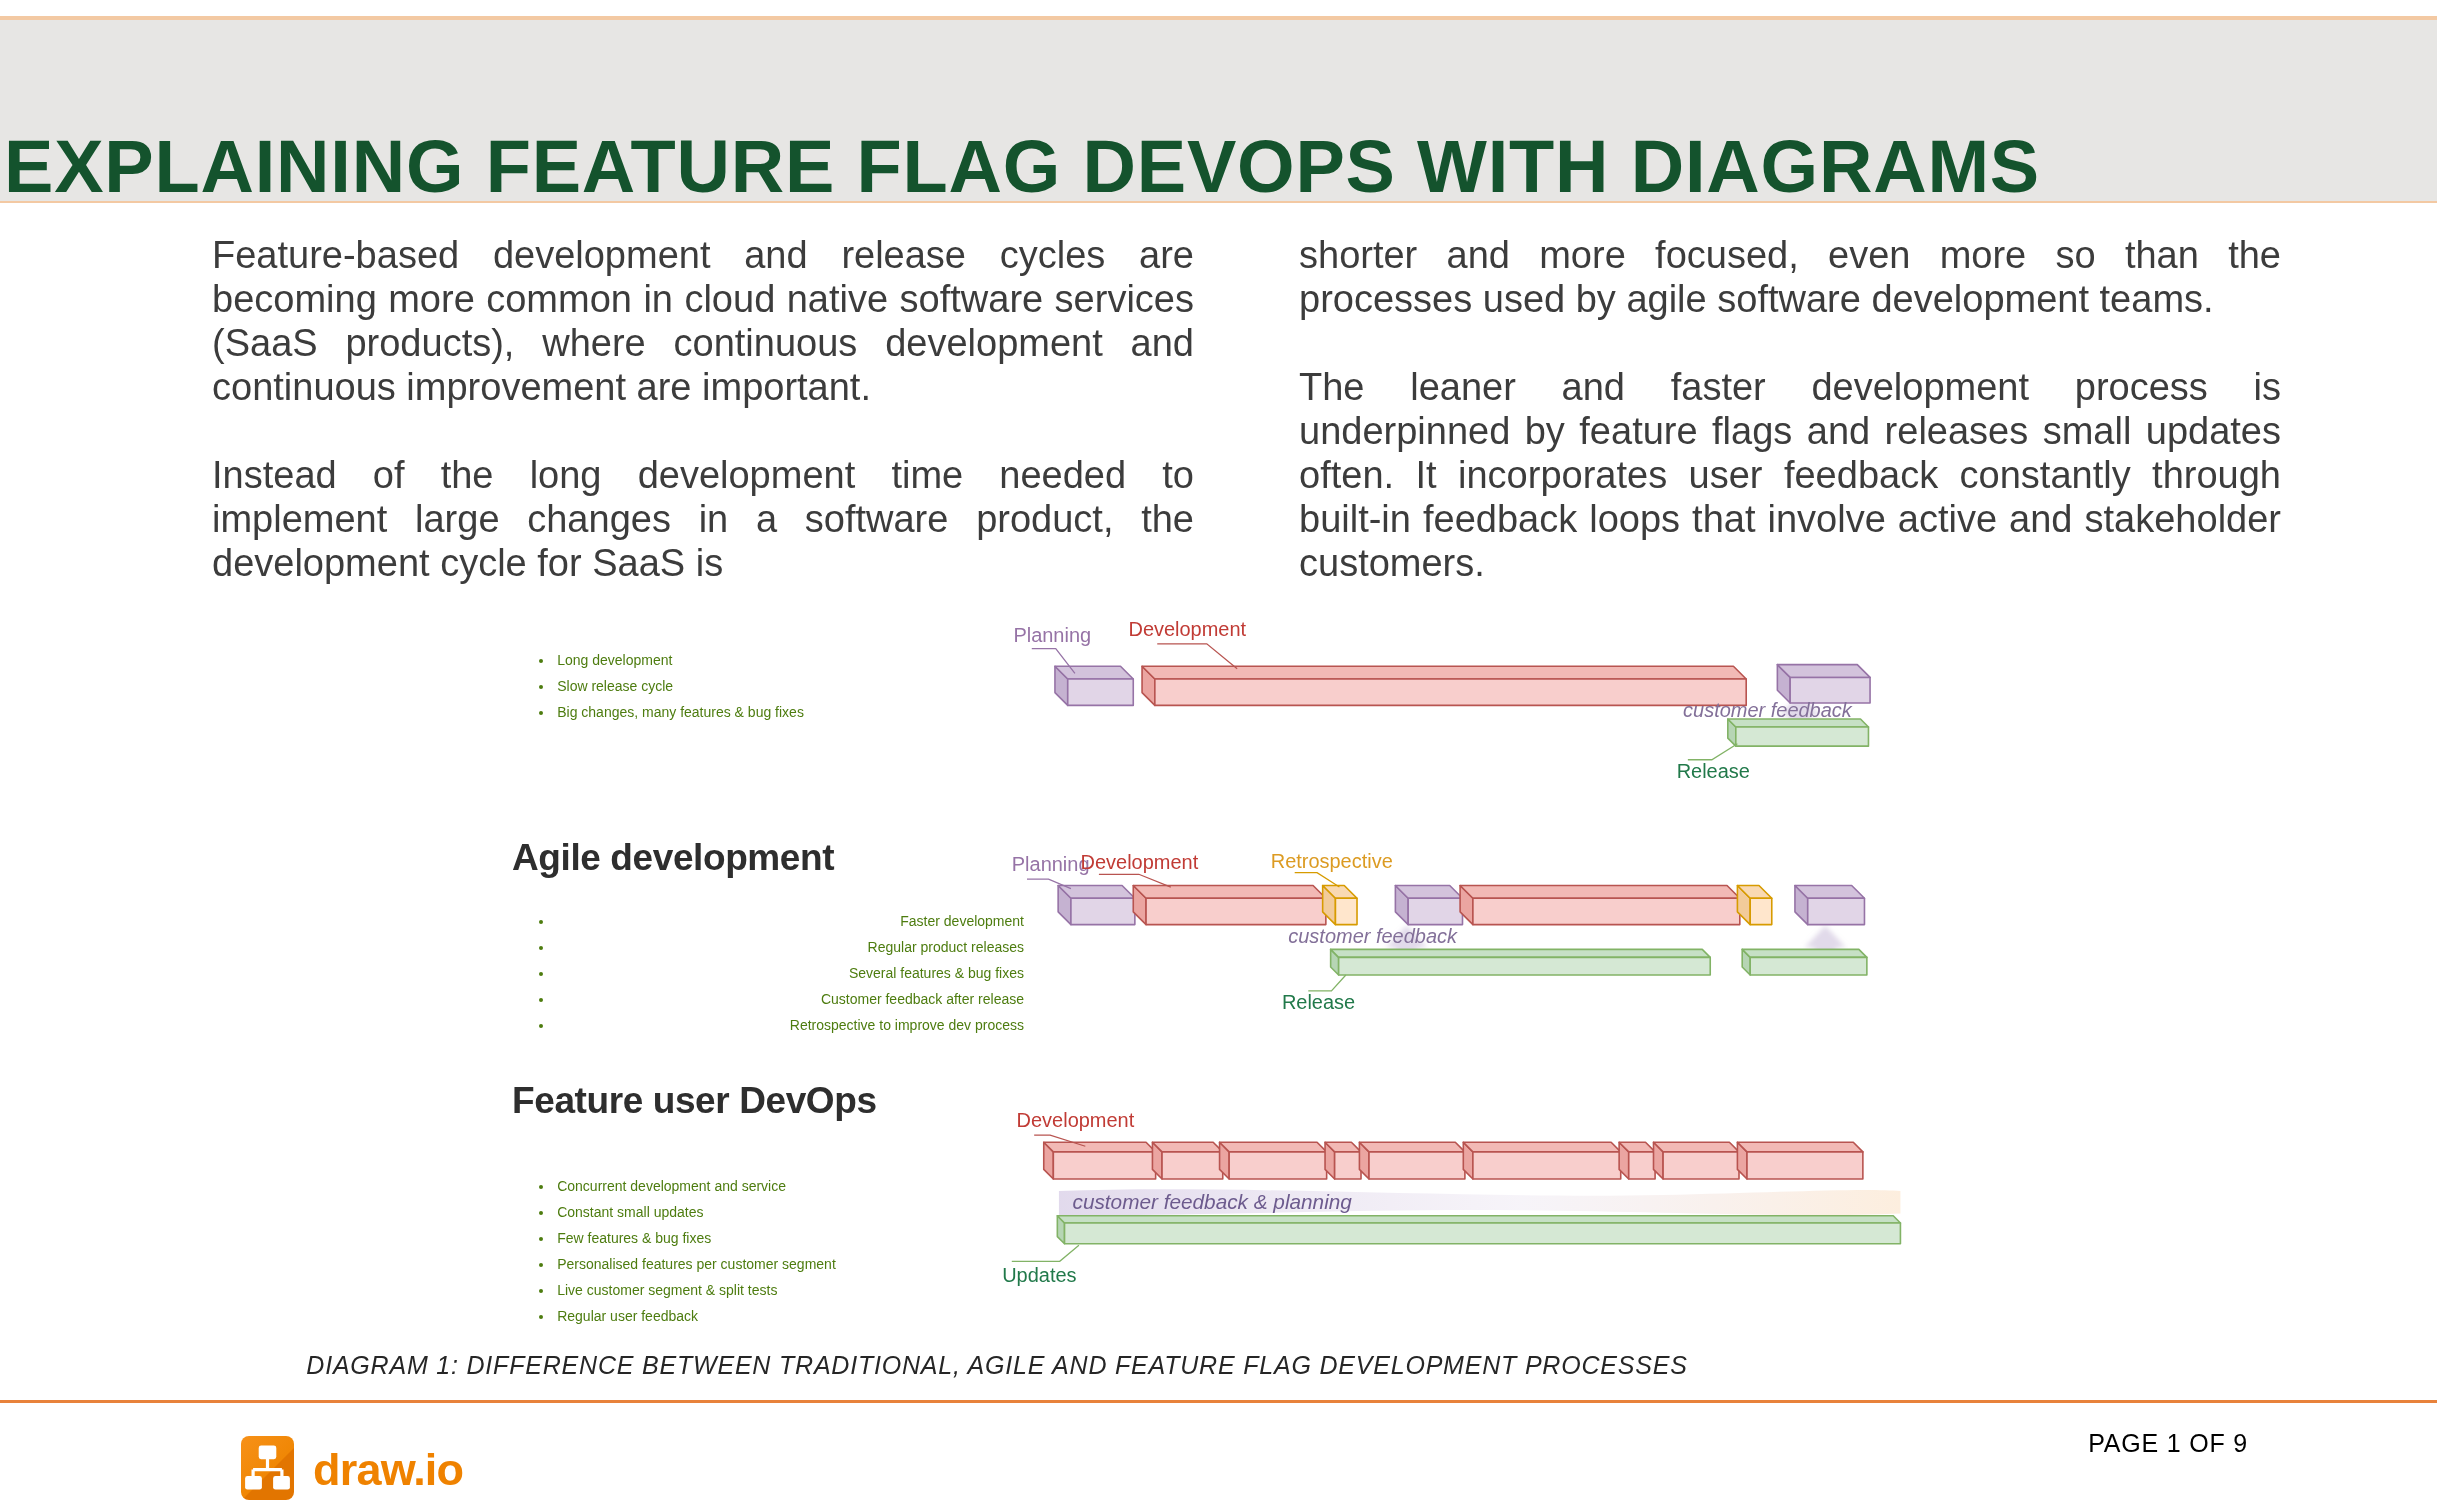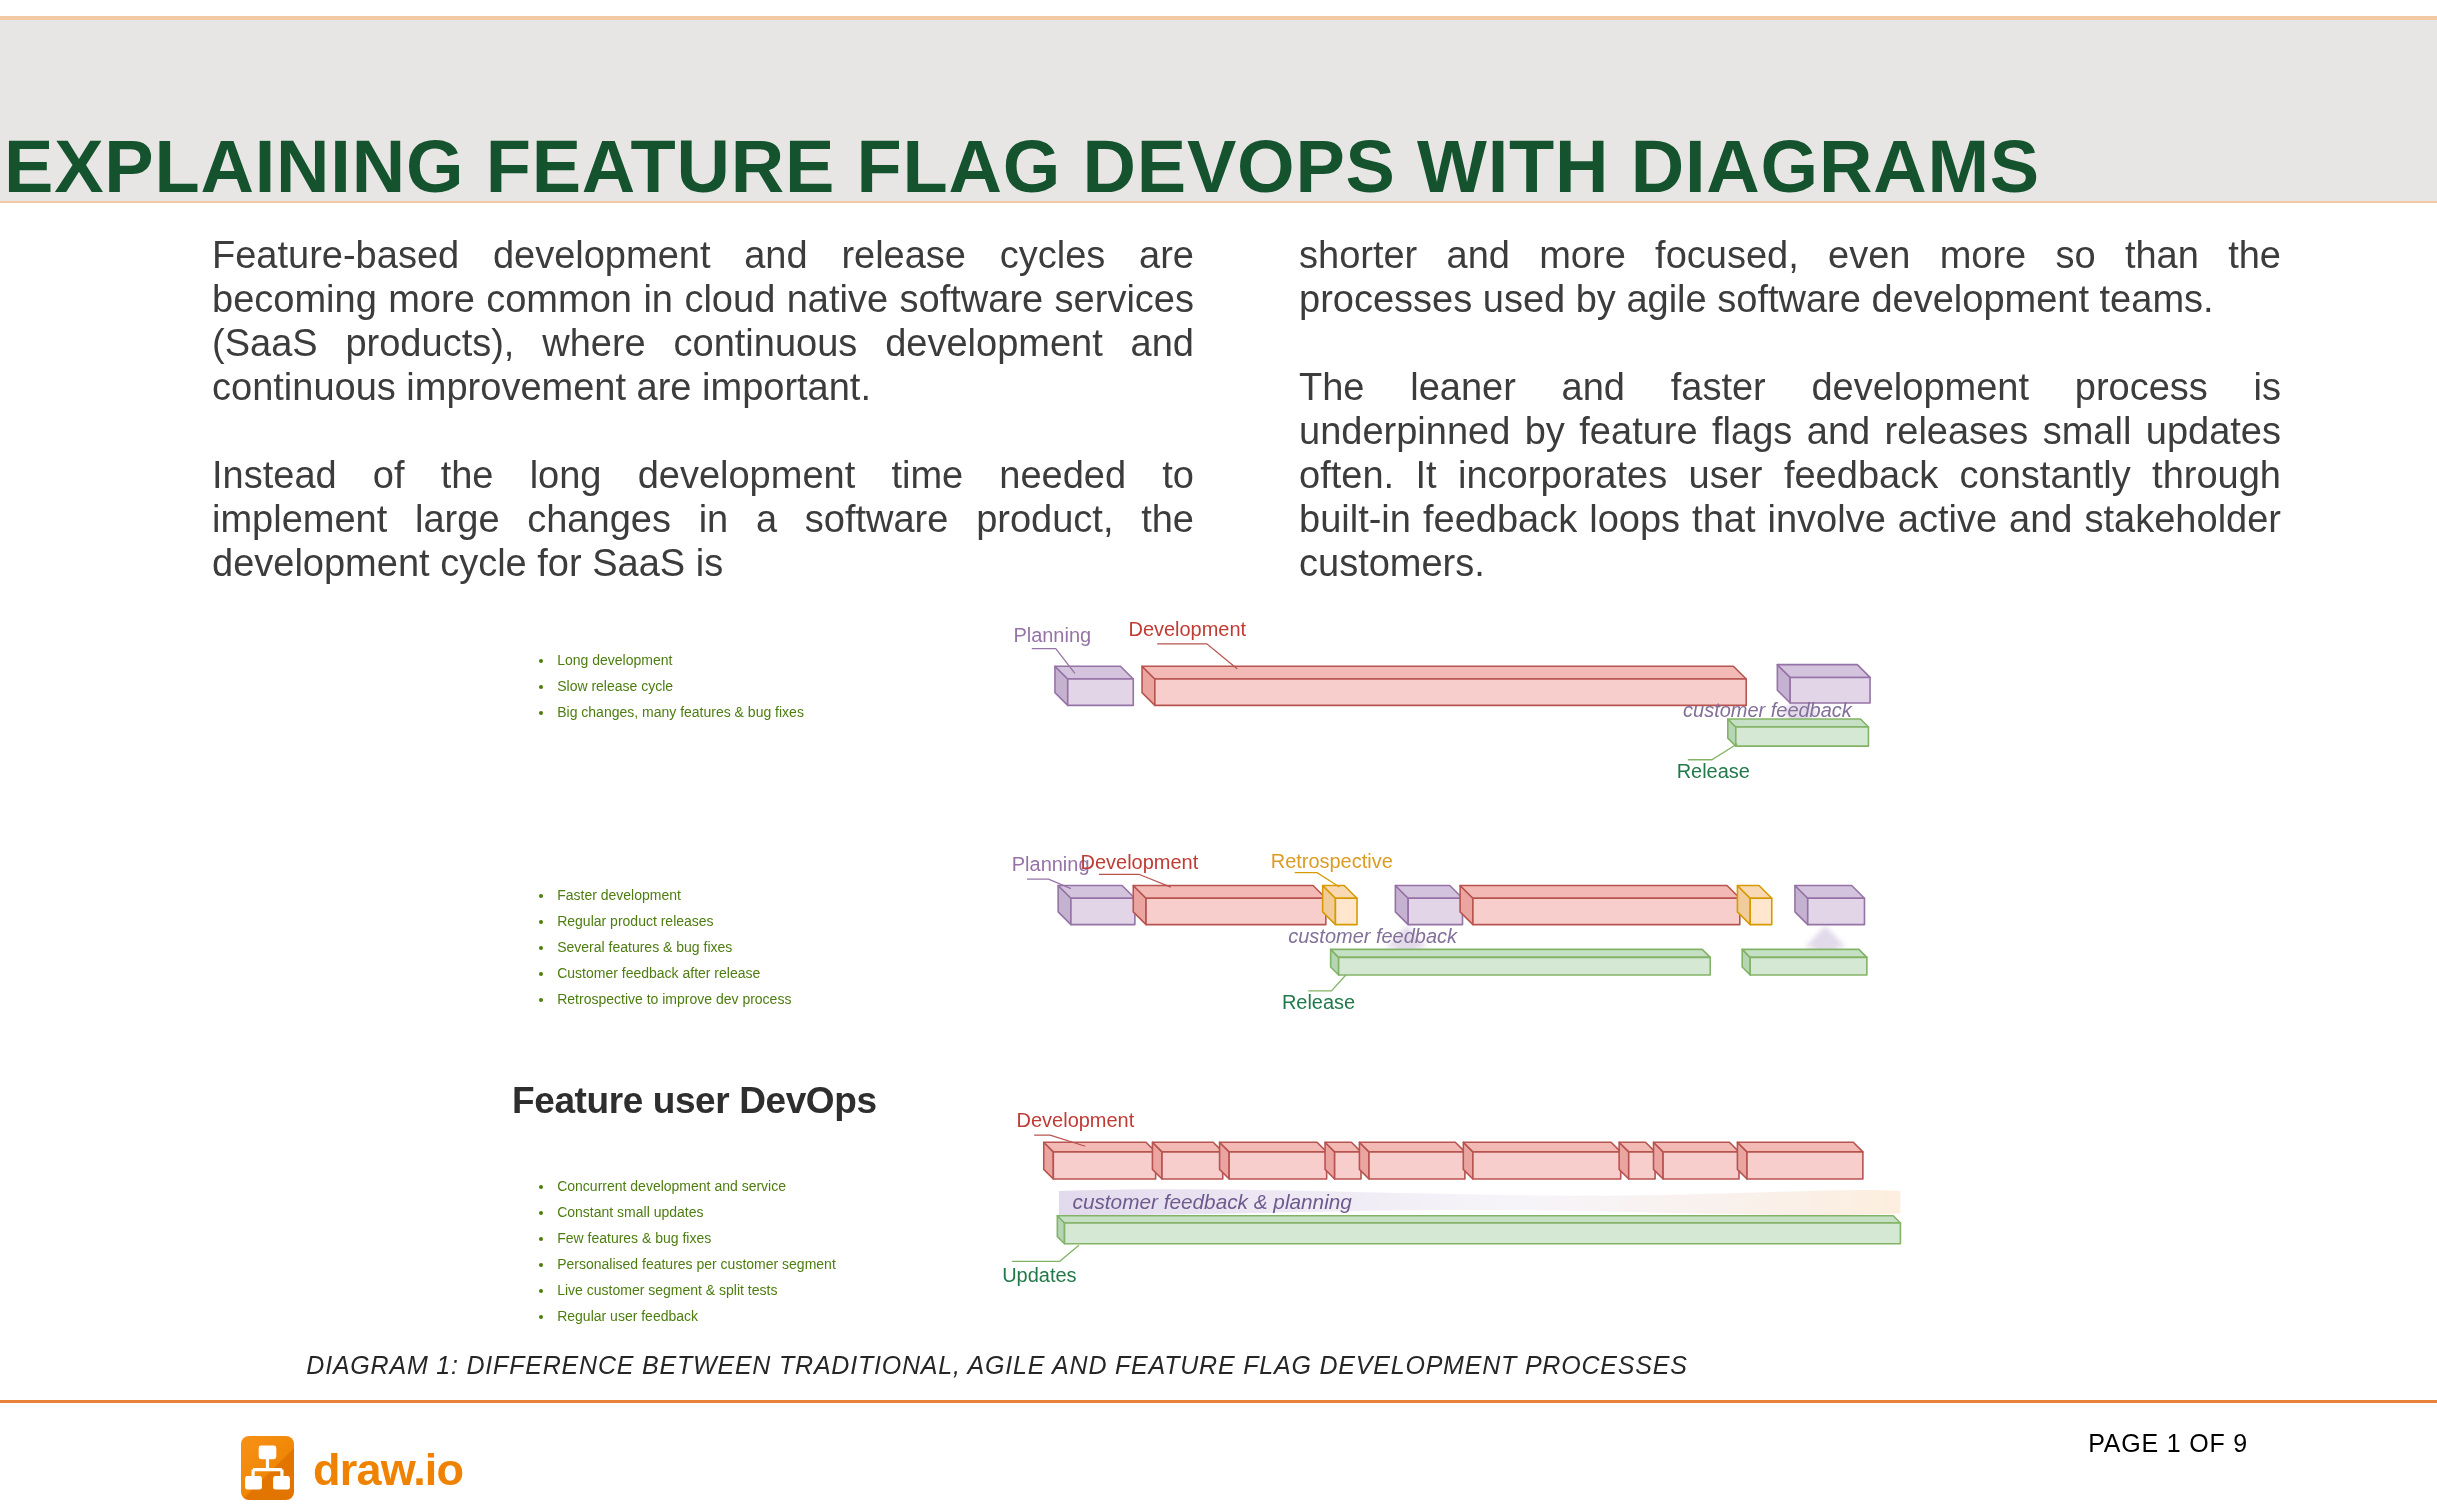--- a/index.html
+++ b/index.html
@@ -20,21 +20,21 @@
   #intro-right{left:1299px;}
 
   
   .section{position:absolute;left:512px;width:512px;}
   #sec-0{top:610px;}
   #sec-1{top:838px;}
   #sec-2{top:1081px;}
   .section h2{margin:0;font-size:37px;line-height:40px;font-weight:700;color:#2e2e2e;letter-spacing:-0.4px;}
   .section ul{margin:0;padding:0 0 0 42px;}
   #sec-0 ul{margin-top:37px;}
-  #sec-1 ul{margin-top:44px;}
+  #sec-1 ul{margin-top:30px;text-align:right;}
   #sec-2 ul{margin-top:52px;}
   .section li{font-size:14px;line-height:26px;color:#4d7c0f;margin:0;padding-left:3.2px;}
 
   
   .dsvg{position:absolute;}
   #svg-traditional{left:1007px;top:615px;width:919px;height:184px;}
   #svg-agile{left:1007px;top:847px;width:919px;height:184px;}
   #svg-featureflag{left:999px;top:1107px;width:927px;height:192px;}
   svg text{font-family:"Liberation Sans",sans-serif;}
   .dlbl{font-size:25px;}
@@ -73,20 +73,21 @@
 </div>
 
 <div class="section" id="sec-0">
   <ul>
       <li>Long development</li>
       <li>Slow release cycle</li>
       <li>Big changes, many features &amp; bug fixes</li>
     </ul>
 </div>
 <div class="section" id="sec-1">
+  <h2>Agile development</h2>
   <ul>
       <li>Faster development</li>
       <li>Regular product releases</li>
       <li>Several features &amp; bug fixes</li>
       <li>Customer feedback after release</li>
       <li>Retrospective to improve dev process</li>
     </ul>
 </div>
 <div class="section" id="sec-2">
   <h2>Feature user DevOps</h2>

